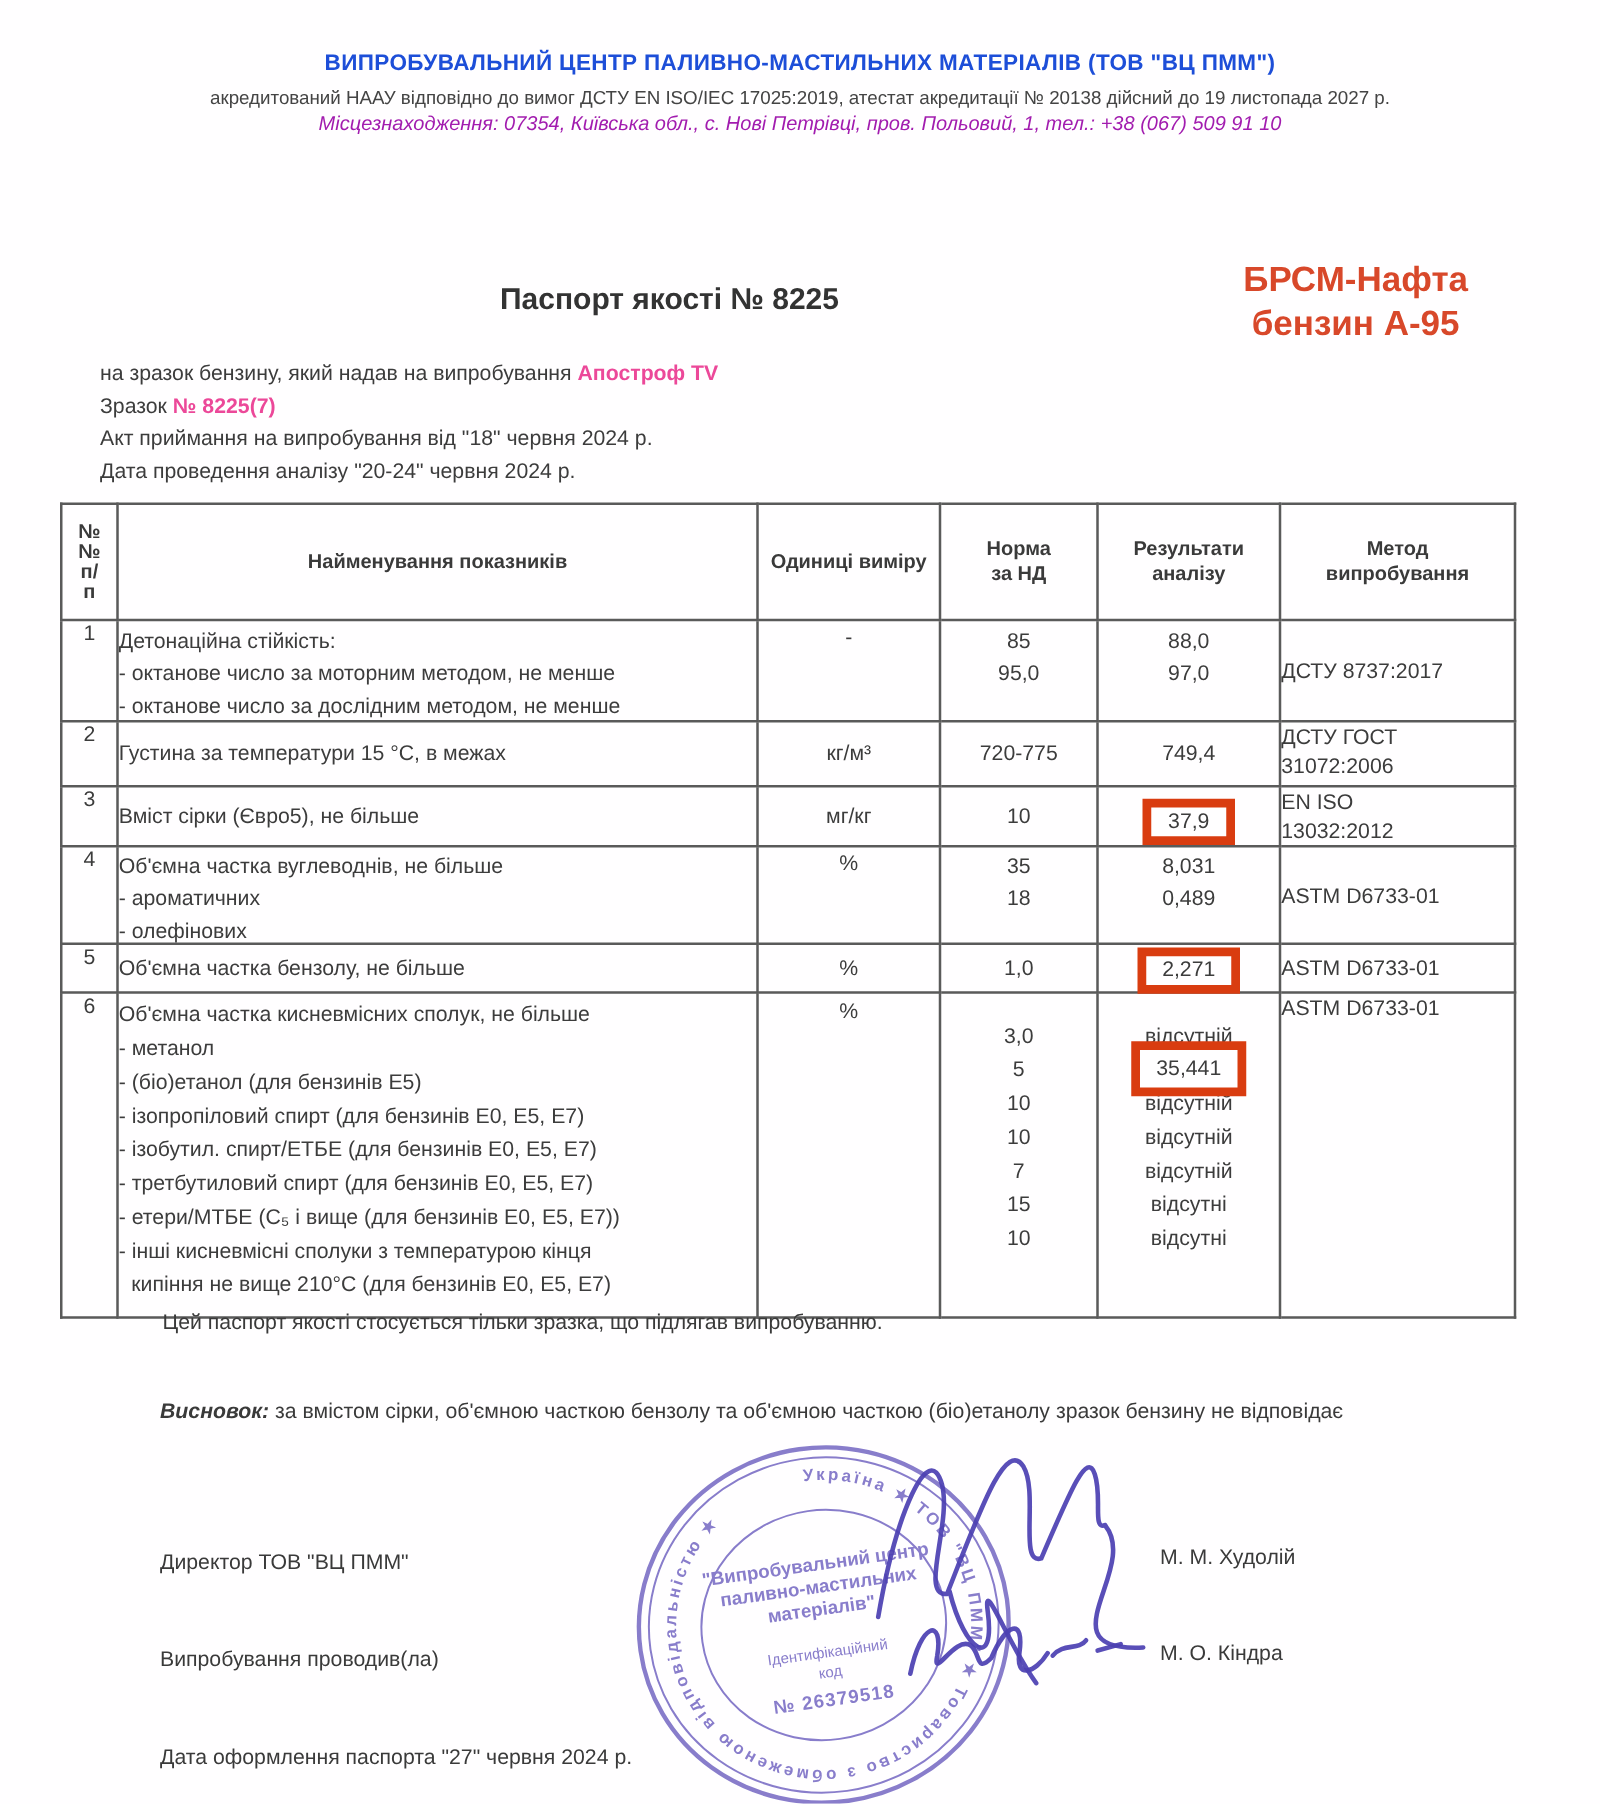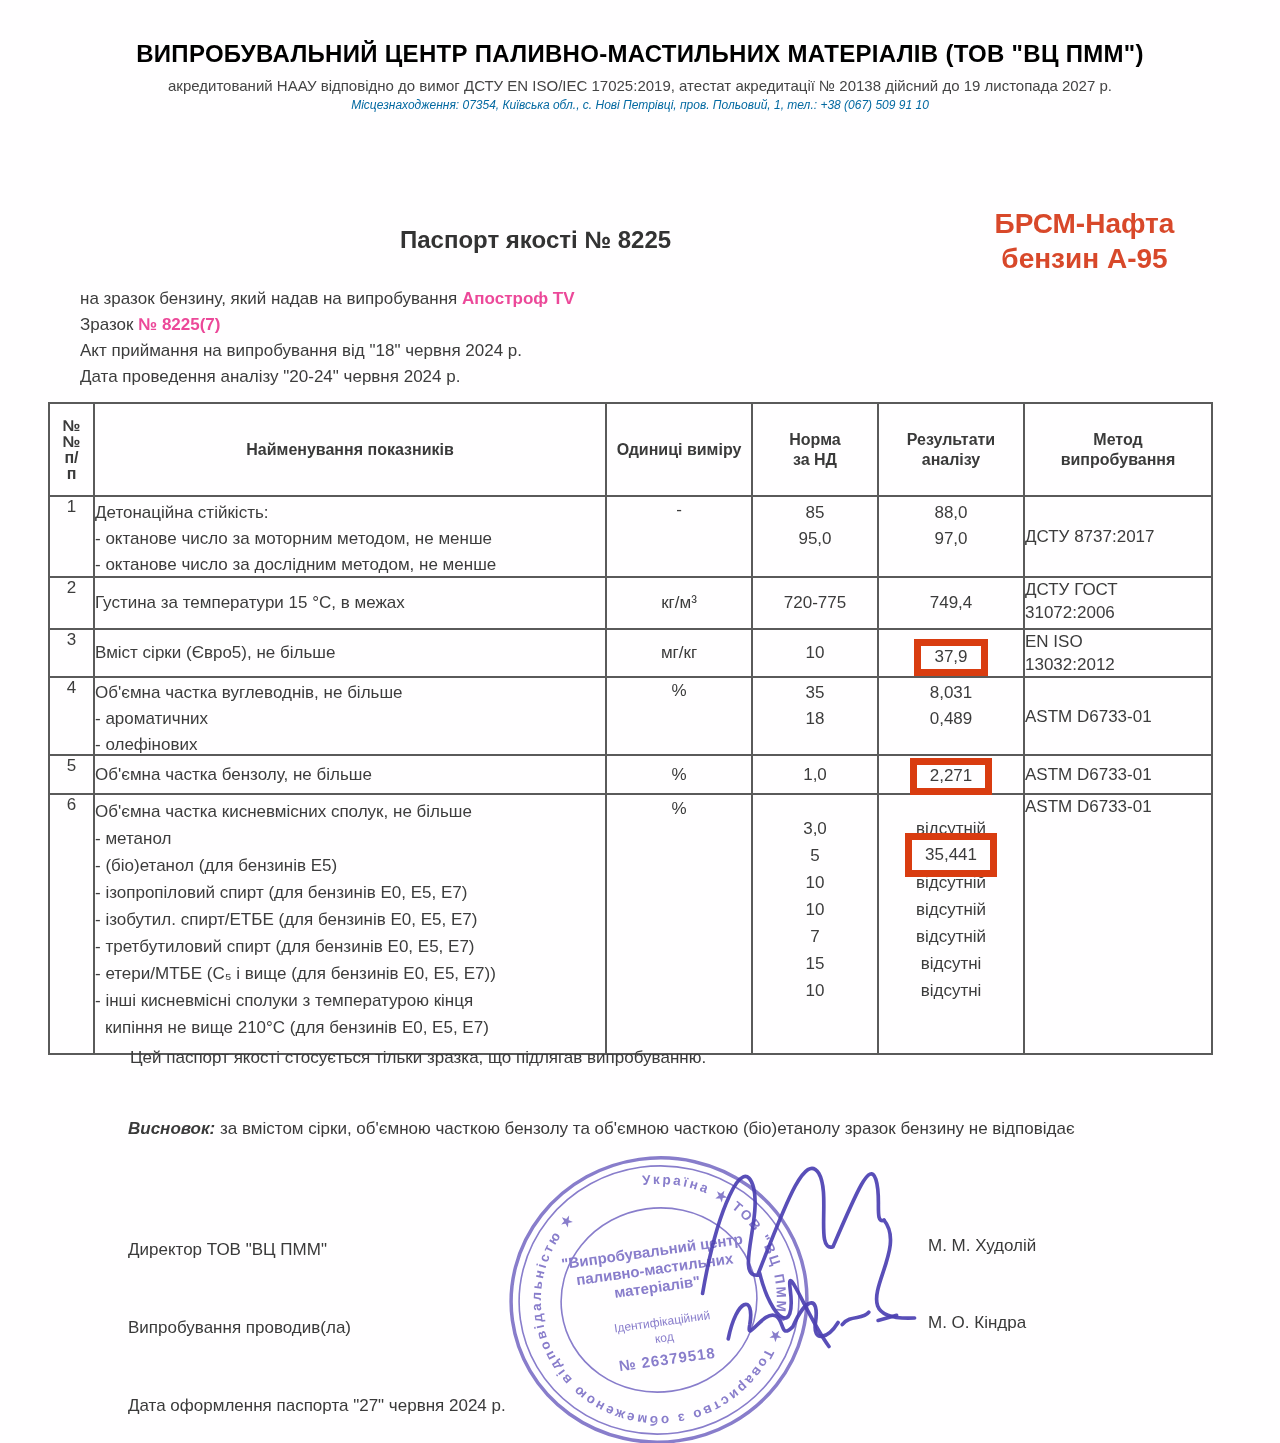--- a/index.html
+++ b/index.html
@@ -1,23 +1,23 @@
 <!DOCTYPE html>
 <html><head>
 <meta charset="utf-8">
 <style>
   html,body{margin:0;padding:0;background:#ffffff;}
   .page{position:relative;width:1280px;height:1443px;background:#fffeff;overflow:hidden;
         font-family:"Liberation Sans",sans-serif;color:#3a3a3a;}
 
   
   .doc-header{position:absolute;top:40px;left:70px;width:1140px;text-align:center;}
-  .org{font-size:24px;font-weight:bold;color:#000000;letter-spacing:.3px;}
+  .org{font-size:18px;font-weight:bold;color:#1d4ed8;letter-spacing:.3px;}
   .sub1{margin-top:9px;font-size:15px;color:#444;}
-  .sub2{margin-top:4px;font-size:12px;font-style:italic;color:#0369a1;}
+  .sub2{margin-top:4px;font-size:16px;font-style:italic;color:#a21caf;}
 
   .title{position:absolute;top:226px;left:400px;width:545px;
          font-size:24px;font-weight:bold;color:#333;}
   .badge{position:absolute;top:206px;left:972px;width:225px;text-align:center;
          font-size:28px;font-weight:bold;color:#d8482a;line-height:35px;}
 
   .sample{position:absolute;top:286px;left:80px;font-size:17px;line-height:26px;color:#3c3c3c;}
   .sample b{color:#ec4899;}
 
   

